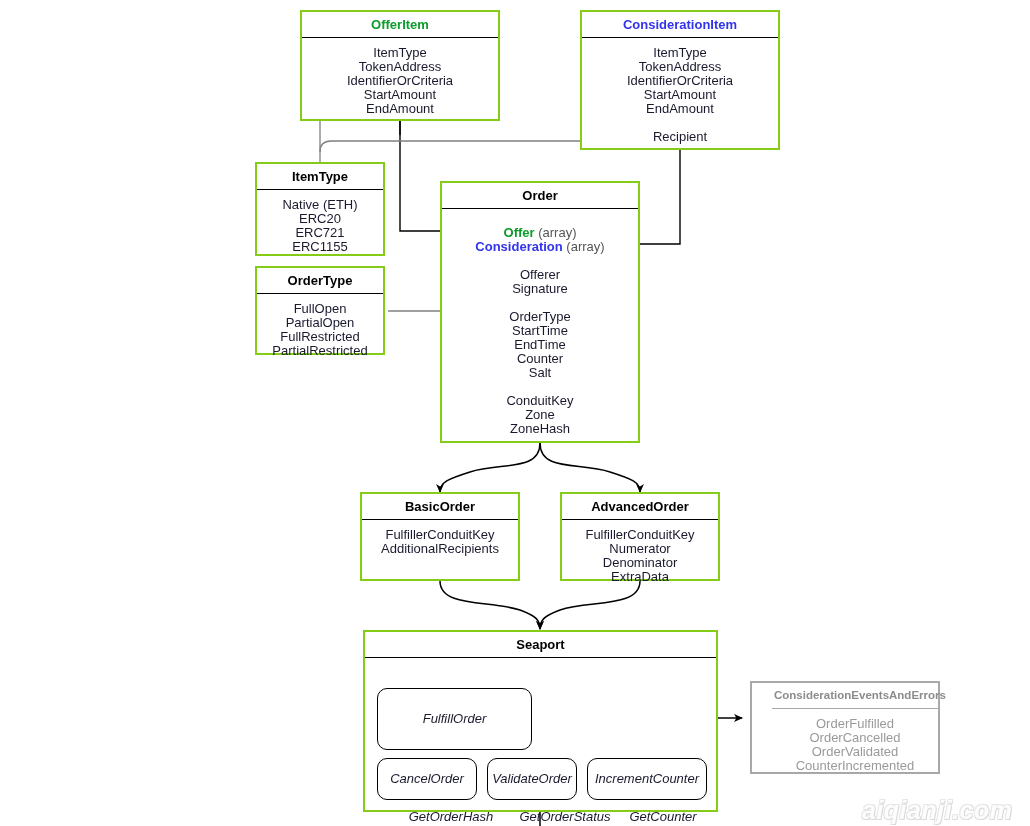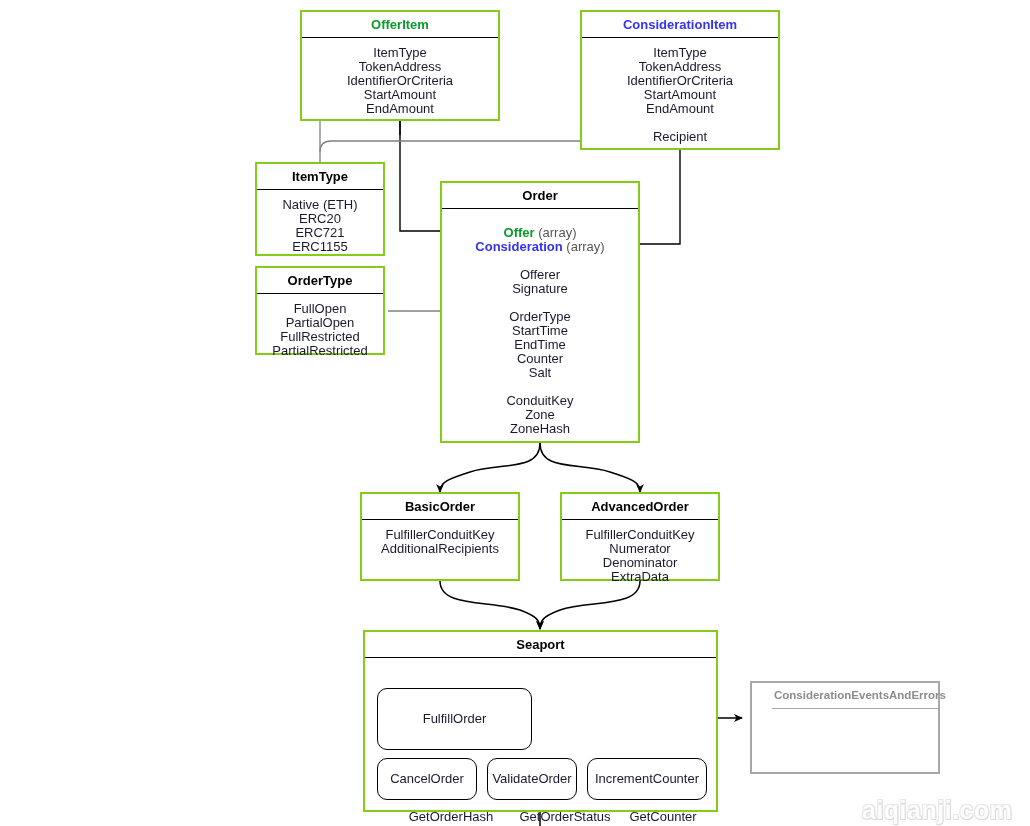--- a/index.html
+++ b/index.html
@@ -61,21 +61,21 @@
   .field.spacer-before { margin-top: 14px; }
   .t-green { color: #0b9c2b; font-weight: bold; }
   .t-blue  { color: #3333ee; font-weight: bold; }
   .t-gray  { color: #555555; }
 
   
   .title-green { color: #0b9c2b !important; }
   .title-blue  { color: #3333ee !important; }
 
   
-  #seaport .node-body { padding: 0; }
+  #seaport .node-body { padding: 0; font-style: italic; }
   .pill {
     position: absolute;
     box-sizing: border-box;
     border: 1px solid #000000;
     border-radius: 10px;
     background: #ffffff;
     display: flex;
     align-items: center;
     justify-content: center;
     font-size: 13px;
@@ -255,17 +255,23 @@
       <div class="plain-label" style="left:26px; top:152px; width:120px;">GetOrderHash</div>
       <div class="plain-label" style="left:140px; top:152px; width:120px;">GetOrderStatus</div>
       <div class="plain-label" style="left:248px; top:152px; width:100px;">GetCounter</div>
       <div class="plain-label" style="left:112px; top:168px; width:100px;">Information</div>
       <div class="plain-label" style="left:212px; top:168px; width:60px;">Name</div>
     </div>
   </div>
 
   <div class="node muted" id="events-errors" style="left:750px; top:681px; width:190px; height:93px;padding-left:20px;">
     <div class="node-title" style="font-size:11.5px;">ConsiderationEventsAndErrors</div>
-  </div>
-
-  <div class="watermark" style="left:862px; top:796px;">aiqianji.com</div>
+    <div class="node-body">
+      <span class="field">OrderFulfilled</span>
+      <span class="field">OrderCancelled</span>
+      <span class="field">OrderValidated</span>
+      <span class="field">CounterIncremented</span>
+    </div>
+  </div>
+
+  <div class="watermark" style="left:862px; top:796px;font-style:italic;">aiqianji.com</div>
 
 </div>
 
 </body></html>

